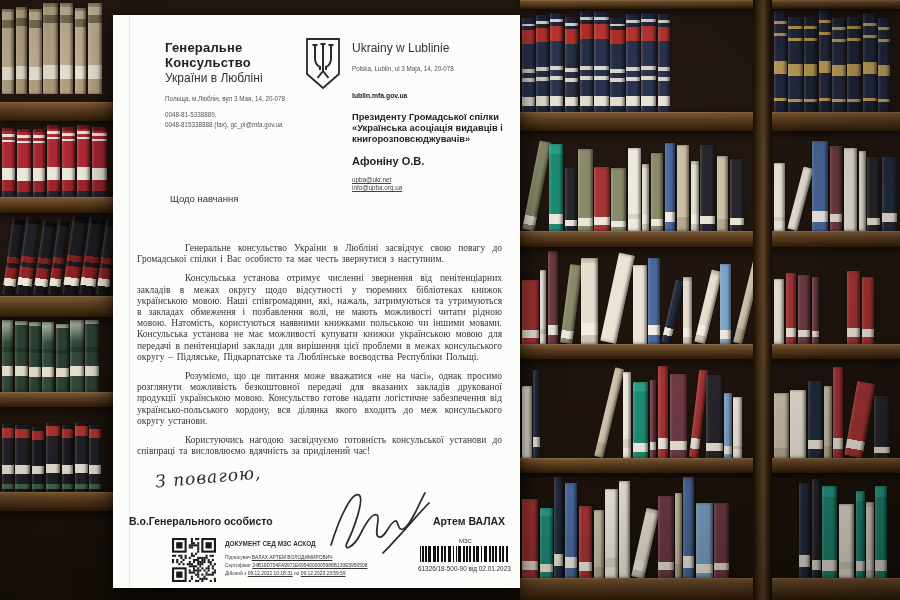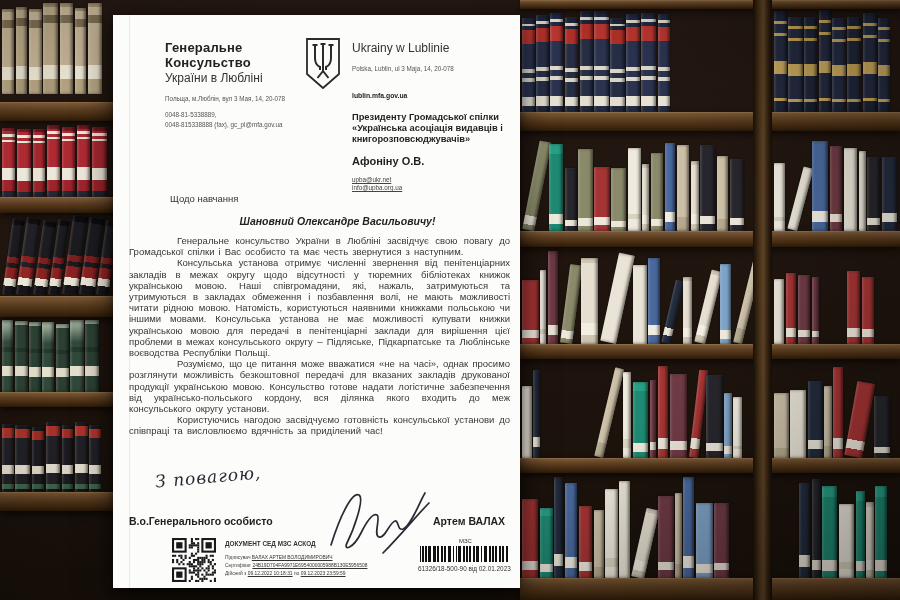--- a/index.html
+++ b/index.html
@@ -27,21 +27,21 @@
   .hdr-title{font-size:13px;font-weight:bold;color:#222;letter-spacing:.2px;}
   .hdr-sub{font-size:12px;color:#333;margin-top:1px;}
   .hdr-small{font-size:6.3px;color:#555;line-height:1.5;}
   .hdr-site{font-size:6.8px;font-weight:bold;color:#222;}
   .addr-bold{font-size:9.3px;font-weight:bold;color:#1f1f1f;line-height:1.18;}
   .addr-name{font-size:11px;font-weight:bold;color:#1f1f1f;}
   .mail{font-size:6.3px;color:#444;text-decoration:underline;display:block;line-height:1.35;}
   .subject{font-size:9.5px;color:#333;}
   .salut{font-size:10.5px;font-weight:bold;font-style:italic;color:#222;text-align:center;}
   .body-text{font-size:9.5px;line-height:11.2px;text-align:justify;word-spacing:1.4px;color:#363636;}
-  .body-text p{margin:0;text-indent:48px;}
+  .body-text p{margin:8px;text-indent:48px;font-family:Liberation Serif, serif;}
   .handwrite{font-family:"DejaVu Serif",serif;font-style:italic;font-size:17px;color:#2a2a33;
              transform:rotate(-5deg);letter-spacing:1px;}
   .sig-row{font-size:10.5px;font-weight:bold;color:#1f1f1f;}
   .foot-sys{font-size:6.4px;font-weight:bold;color:#333;}
   .foot-small{font-size:4.9px;color:#444;line-height:1.65;}
   .foot-small u{color:#333;}
   .mzs{font-size:6px;color:#333;text-align:center;}
   .docnum{font-size:6.4px;color:#333;}
   svg{display:block;}
 </style>
@@ -265,21 +265,20 @@
       <div class="addr-bold">Президенту Громадської спілки</div>
       <div class="addr-bold">«Українська асоціація видавців і</div>
       <div class="addr-bold">книгорозповсюджувачів»</div>
       <div class="addr-name" style="margin-top:10px">Афоніну О.В.</div>
       <span class="mail" style="margin-top:9px">upba@ukr.net</span>
       <span class="mail">info@upba.org.ua</span>
     </div>
 
     <div class="abs subject" style="left:57px;top:178px">Щодо навчання</div>
 
-    <div class="abs salut" style="left:16px;top:200px;width:381px;padding-left:18px">Шановний Олександре Васильовичу!</div>
 
     <div class="abs body-text" style="left:16px;top:220px;width:381px">
       <p>Генеральне консульство України в Любліні засвідчує свою повагу до Громадської спілки і Вас особисто та має честь звернутися з наступним.</p>
       <p>Консульська установа отримує численні звернення від пенітенціарних закладів в межах округу щодо відсутності у тюремних бібліотеках книжок українською мовою. Наші співгромадяни, які, нажаль, затримуються та утримуються в закладах обмеження і позбавлення волі, не мають можливості читати рідною мовою. Натомість, користуються наявними книжками польською чи іншими мовами. Консульська установа не має можливості купувати книжки українською мовою для передачі в пенітенціарні заклади для вирішення цієї проблеми в межах консульського округу – Підляське, Підкарпатське та Люблінське воєводства Республіки Польщі.</p>
       <p>Розуміємо, що це питання може вважатися «не на часі», однак просимо розглянути можливість безкоштовної передачі для вказаних закладів друкованої продукції українською мовою. Консульство готове надати логістичне забезпечення від українсько-польського кордону, вся ділянка якого входить до меж консульського округу установи.</p>
       <p>Користуючись нагодою засвідчуємо готовність консульської установи до співпраці та висловлюємо вдячність за приділений час!</p>
     </div>
 
     <div class="abs handwrite" style="left:42px;top:452px">З повагою,</div>
     <div class="abs sig-row" style="left:16px;top:500px">В.о.Генерального особисто</div>

